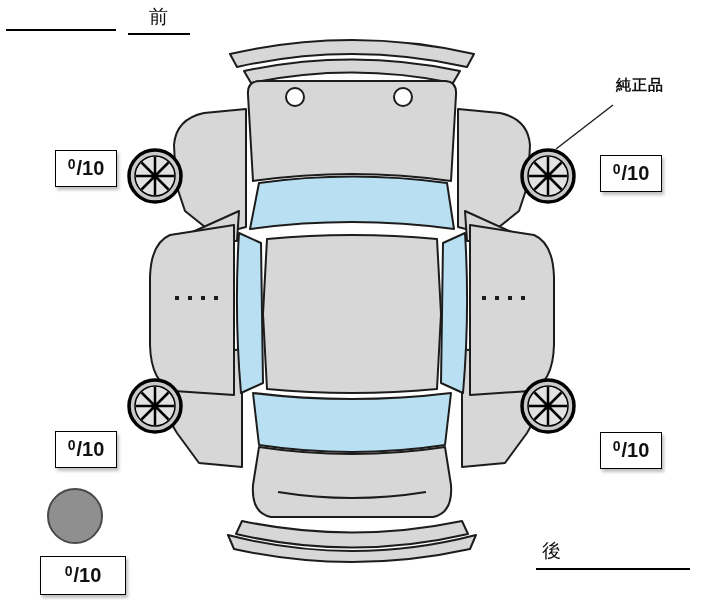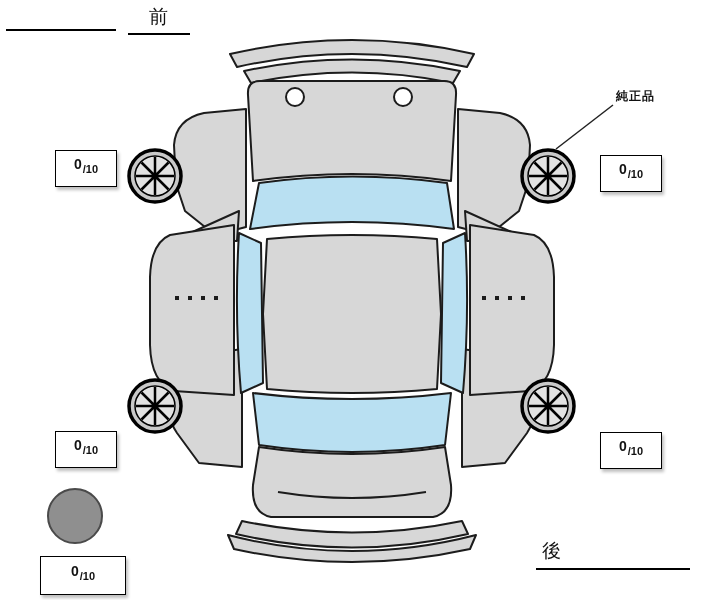--- a/index.html
+++ b/index.html
@@ -17,33 +17,33 @@
     position:absolute;left:128px;top:4px;width:62px;
     text-align:center;font-size:19px;letter-spacing:1px;
     padding-bottom:3px;border-bottom:2px solid #000;
   }
   .rear-label{
     position:absolute;left:536px;top:538px;width:148px;
     font-size:19px;letter-spacing:1px;
     padding:0 0 4px 6px;border-bottom:2px solid #000;
   }
   .genuine-label{
-    position:absolute;left:616px;top:88px;
-    font-size:12px;font-weight:bold;letter-spacing:1px;
+    position:absolute;left:616px;top:76px;
+    font-size:15px;font-weight:bold;letter-spacing:1px;
   }
   
   .score-box{
     position:absolute;width:62px;height:37px;
     background:#fff;border:1.5px solid #000;
     box-shadow:2px 3px 3px rgba(0,0,0,0.25);
     display:flex;align-items:center;justify-content:center;
     box-sizing:border-box;
   }
   .score-box .num{font-size:14px;font-weight:700;transform:translateY(-5px);margin-right:1px;}
-  .score-box .den{font-size:11px;font-weight:700;}
+  .score-box .den{font-size:20px;font-weight:700;}
   .box-fl{left:55px;top:150px;}
   .box-fr{left:600px;top:155px;}
   .box-rl{left:55px;top:431px;}
   .box-rr{left:600px;top:432px;}
   .box-sp{left:40px;top:556px;width:86px;height:39px;}
   
   .spare-circle{
     position:absolute;left:47px;top:488px;width:56px;height:56px;
     border-radius:50%;background:#8f8f8f;border:2px solid #4a4a4a;
     box-sizing:border-box;

